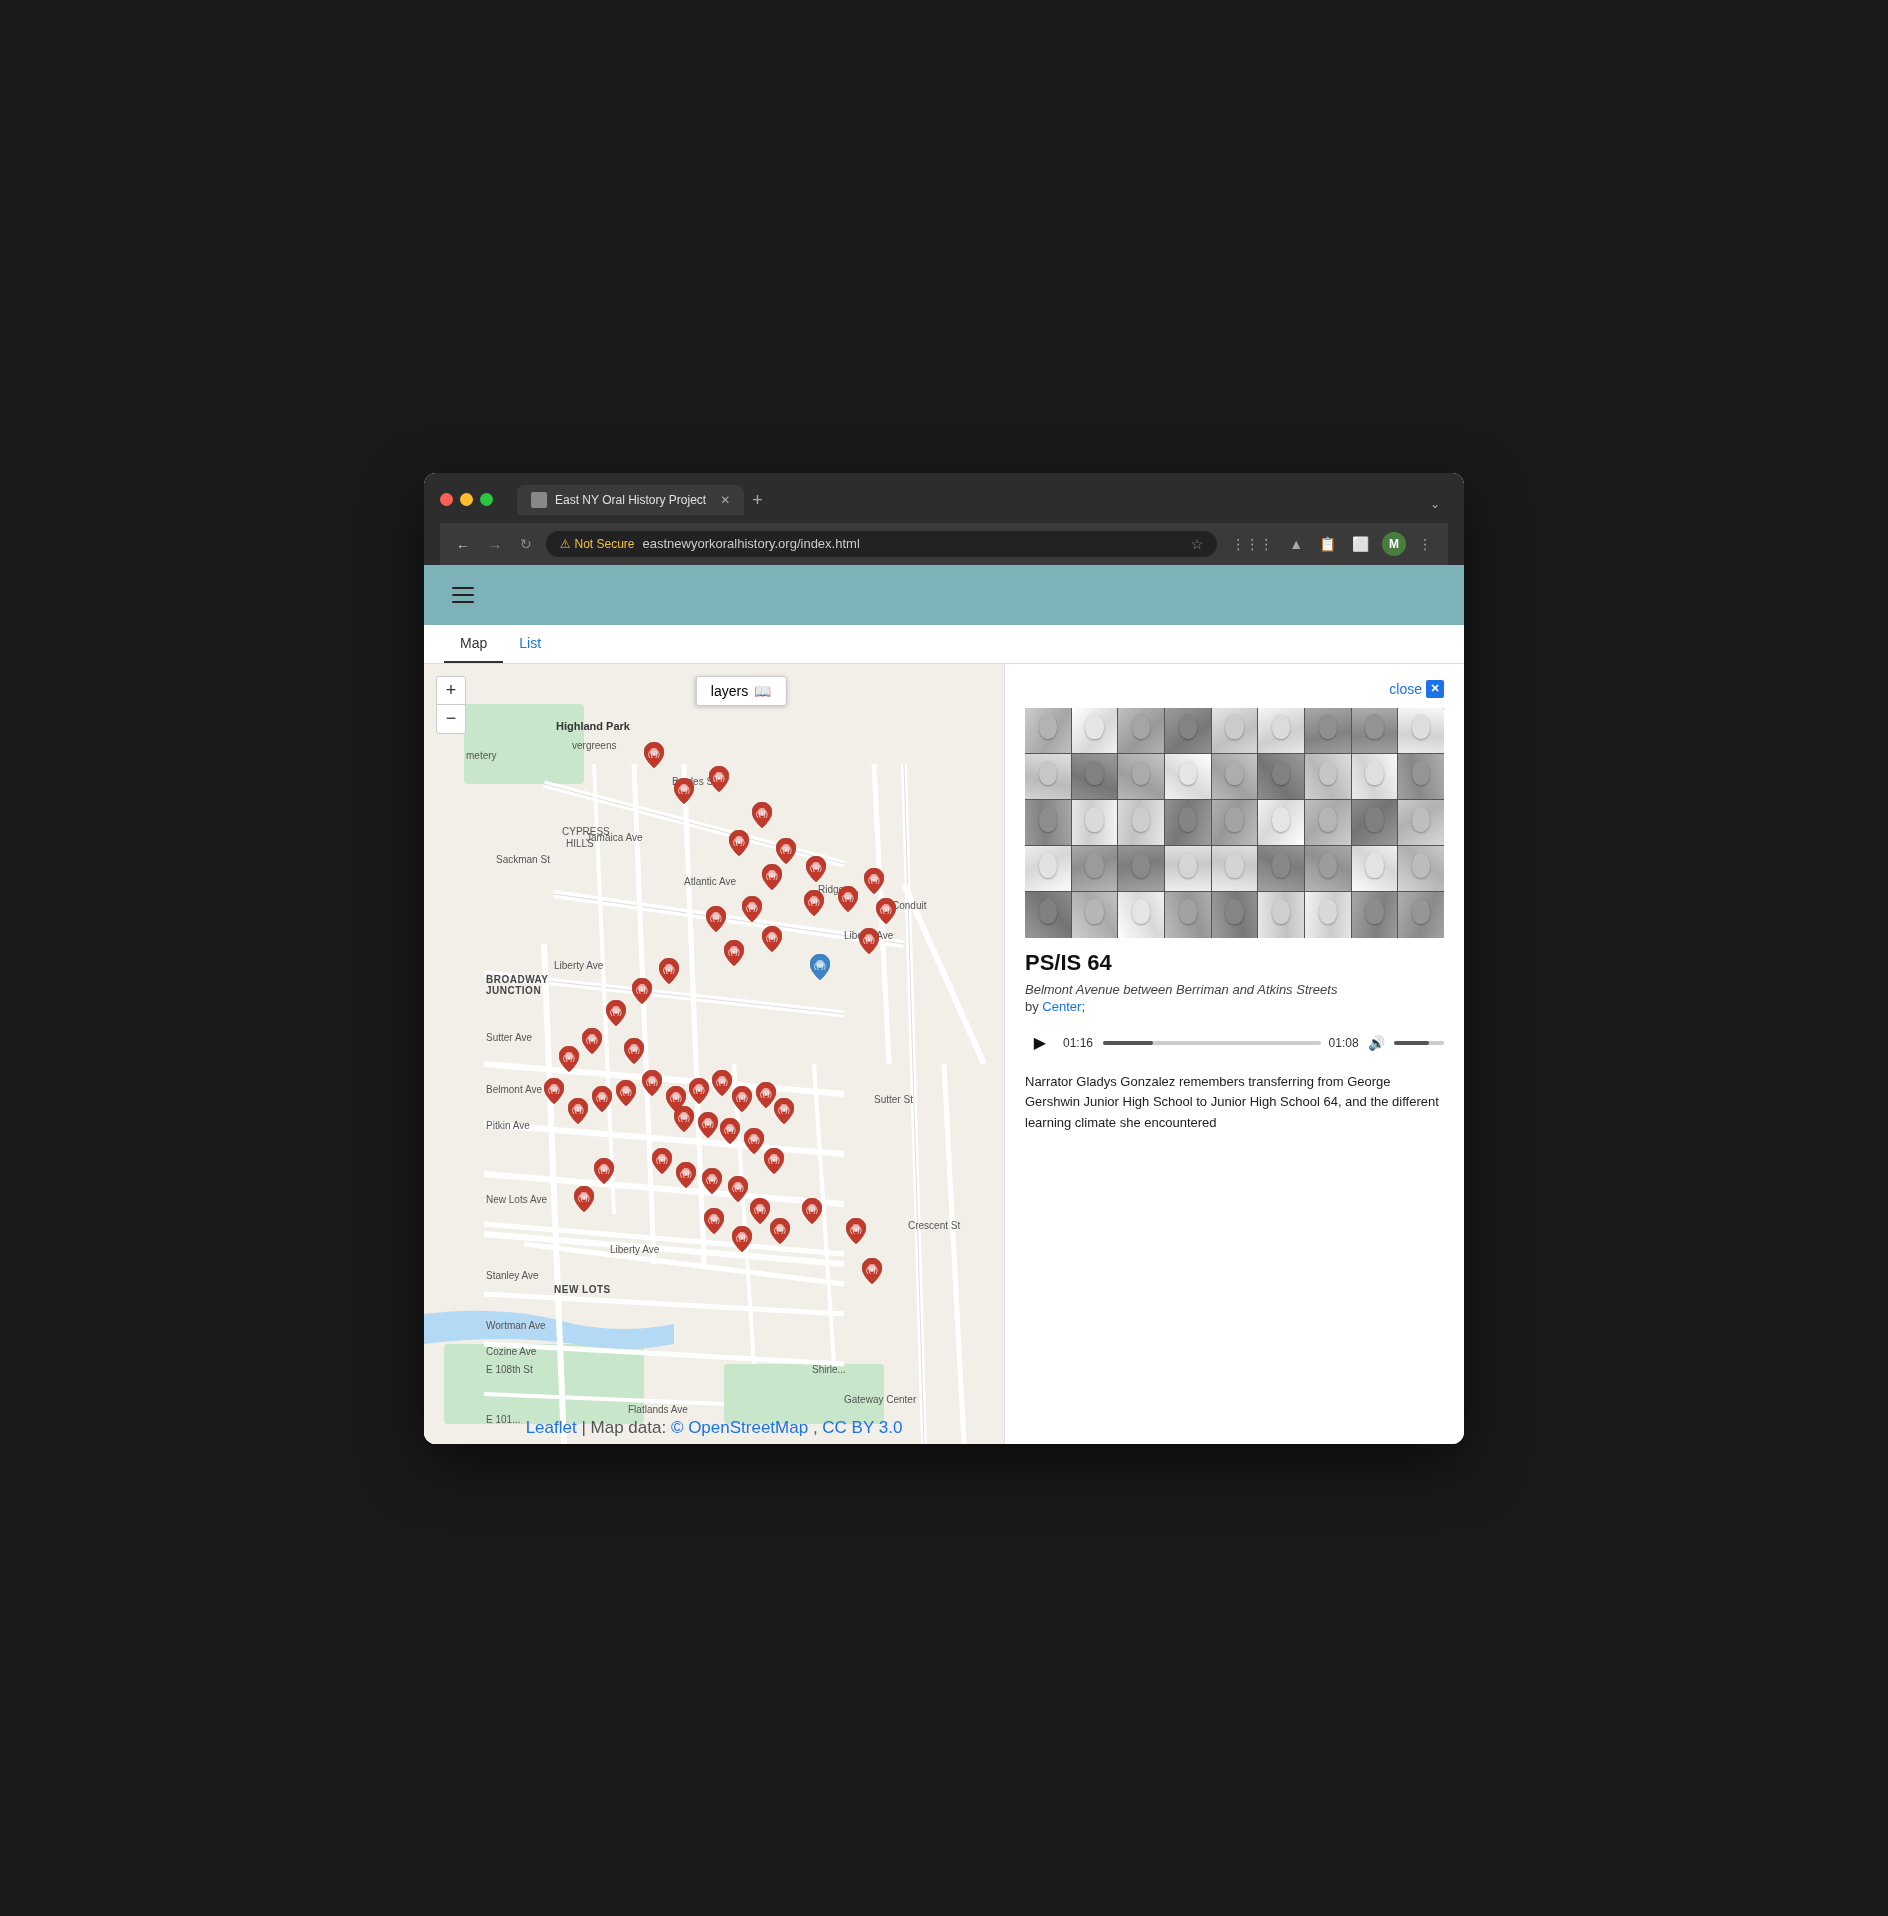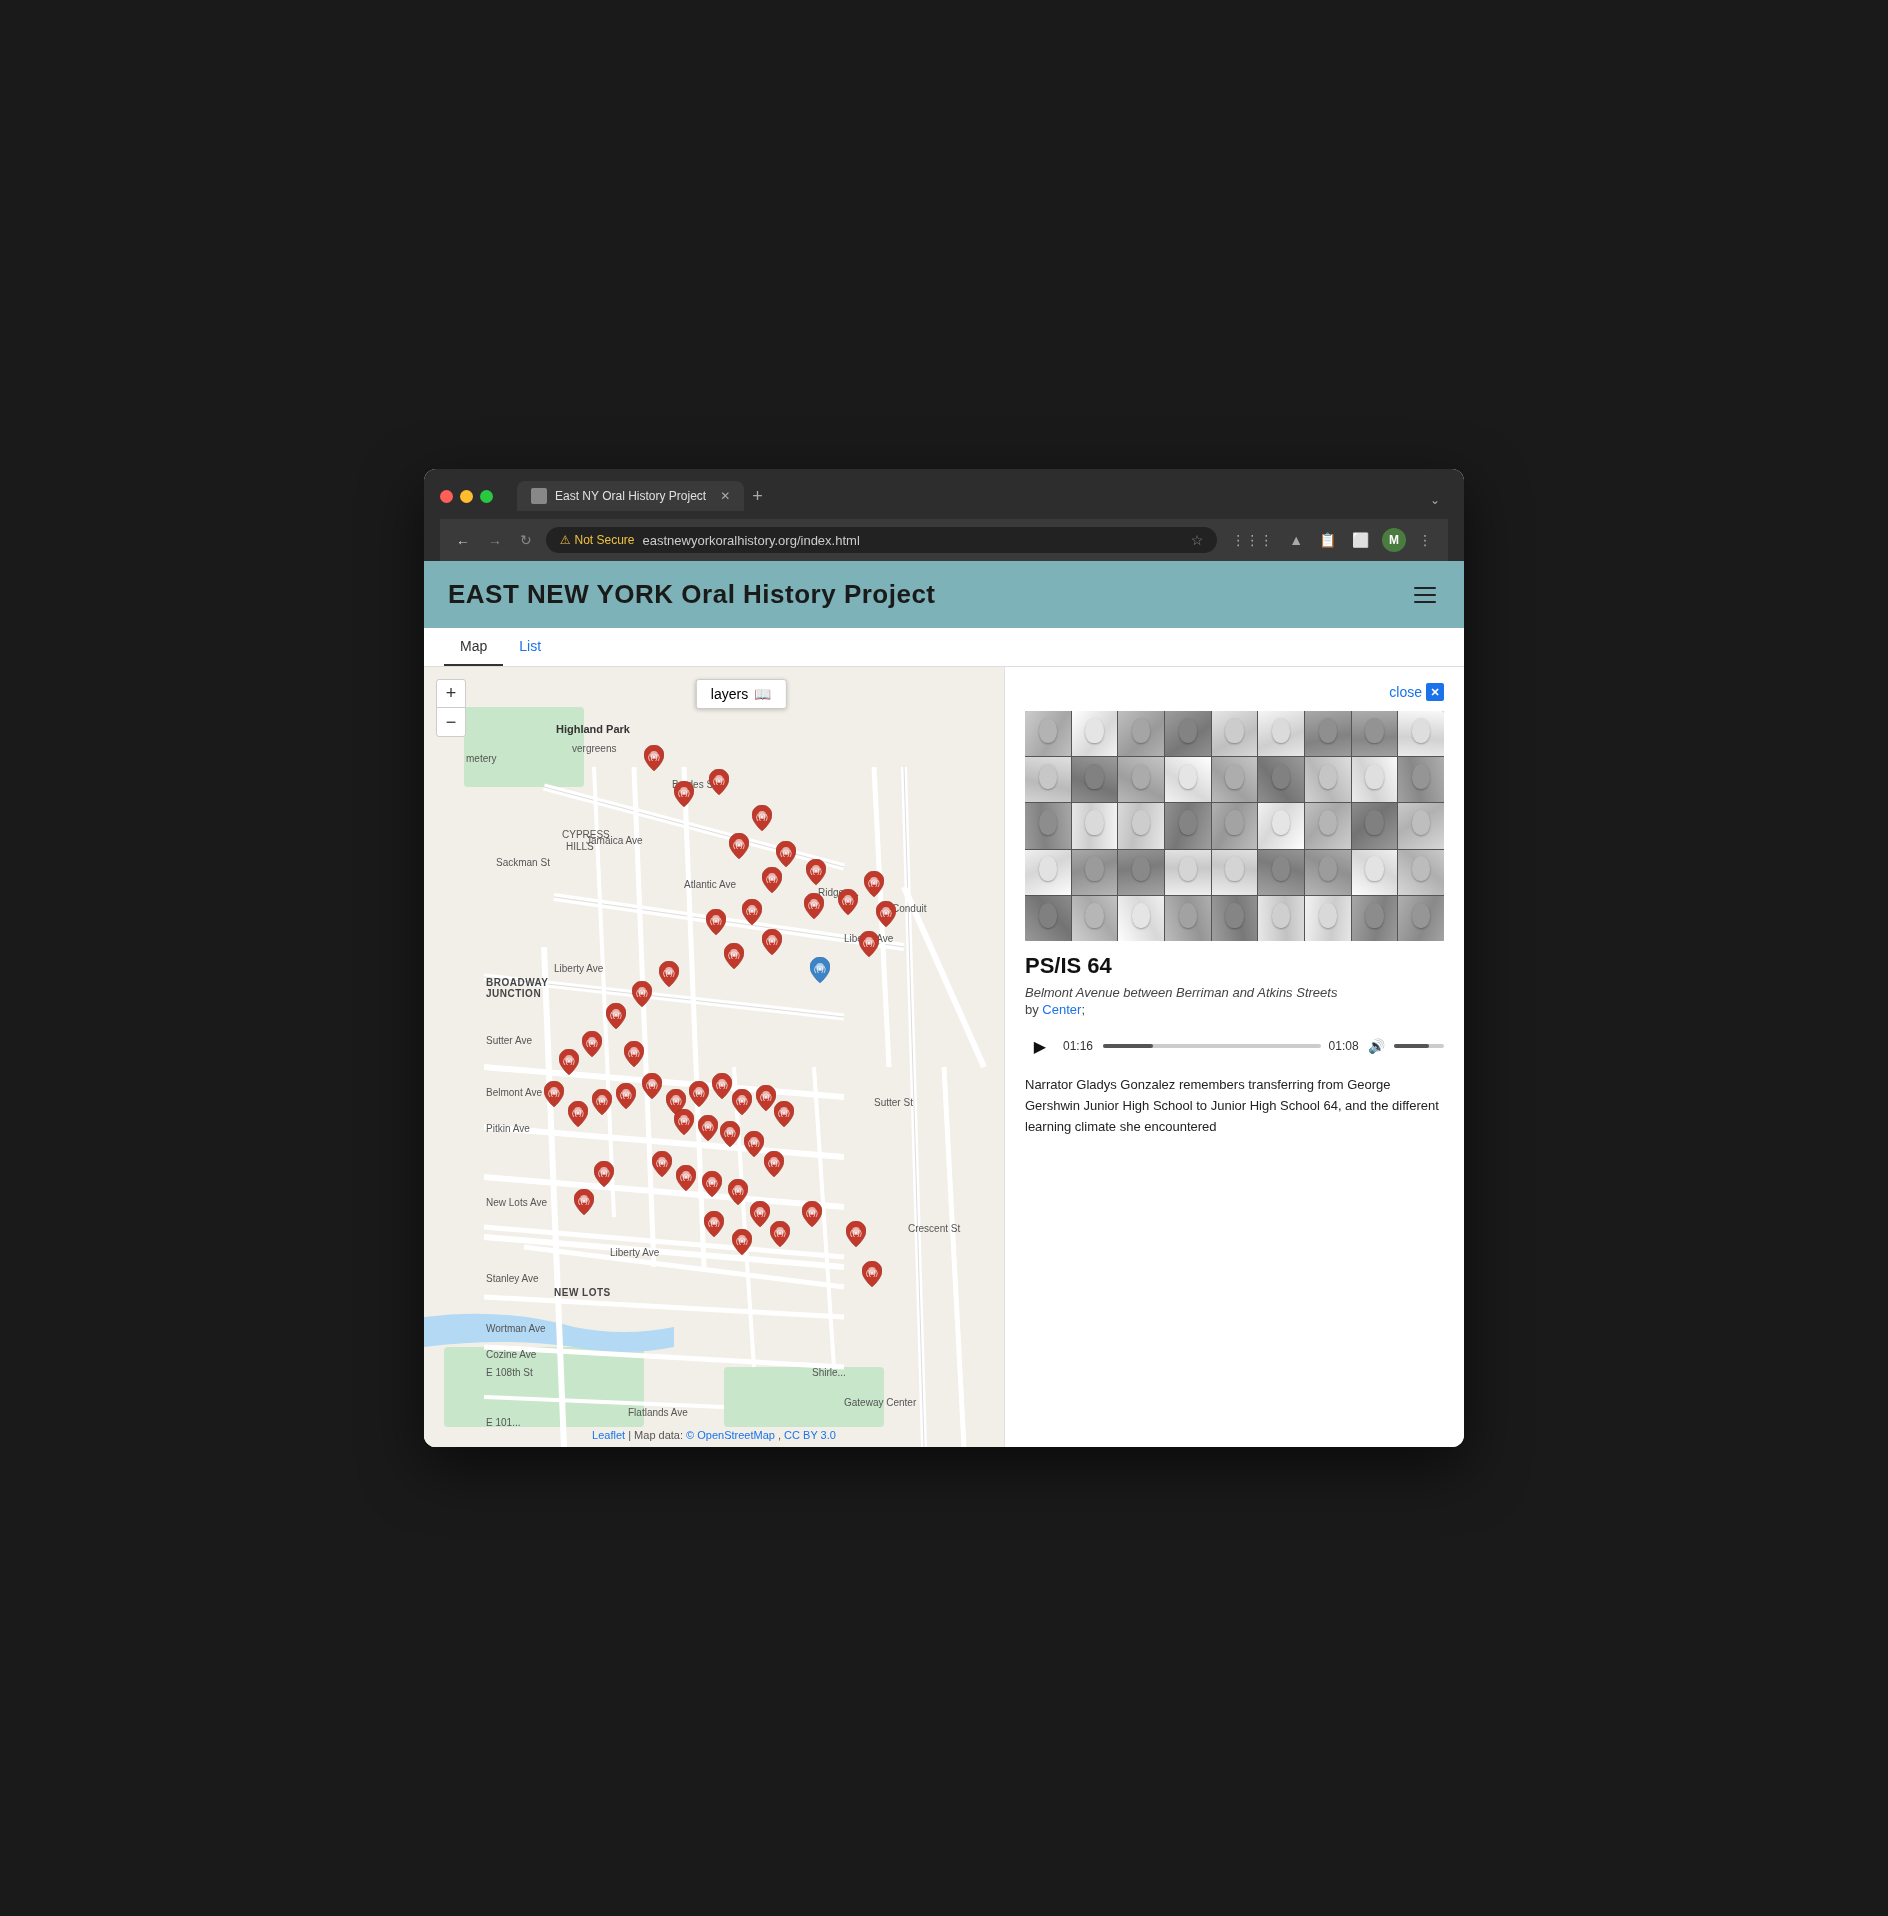--- a/index.html
+++ b/index.html
@@ -301,21 +301,21 @@
       align-items: center;
       gap: 6px;
       box-shadow: 0 1px 4px rgba(0,0,0,0.2);
     }
 
     .map-attribution {
       position: absolute;
       bottom: 6px;
       left: 50%;
       transform: translateX(-50%);
-      font-size: 11px;
+      font-size: 17px;
       color: #555;
       white-space: nowrap;
       z-index: 10;
     }
 
     .map-attribution a { color: #1a73e8; text-decoration: none; }
 
     
     .map-pin {
       position: absolute;
@@ -561,23 +561,20 @@
         <span class="browser-action-btn">⬜</span>
         <div class="profile-avatar">M</div>
         <span class="browser-action-btn">⋮</span>
       </div>
     </div>
   </div>
 
   <div class="site-content">
 
     <div class="site-header">
-      <div class="site-title">
-        <span class="bold">EAST NEW YORK</span><span> Oral History Project</span>
-      </div>
       <div class="hamburger-btn">
         <div class="hamburger-line"></div>
         <div class="hamburger-line"></div>
         <div class="hamburger-line"></div>
       </div>
     </div>
 
     <div class="tab-nav">
       <span class="nav-tab active">Map</span>
       <span class="nav-tab list-tab">List</span>

